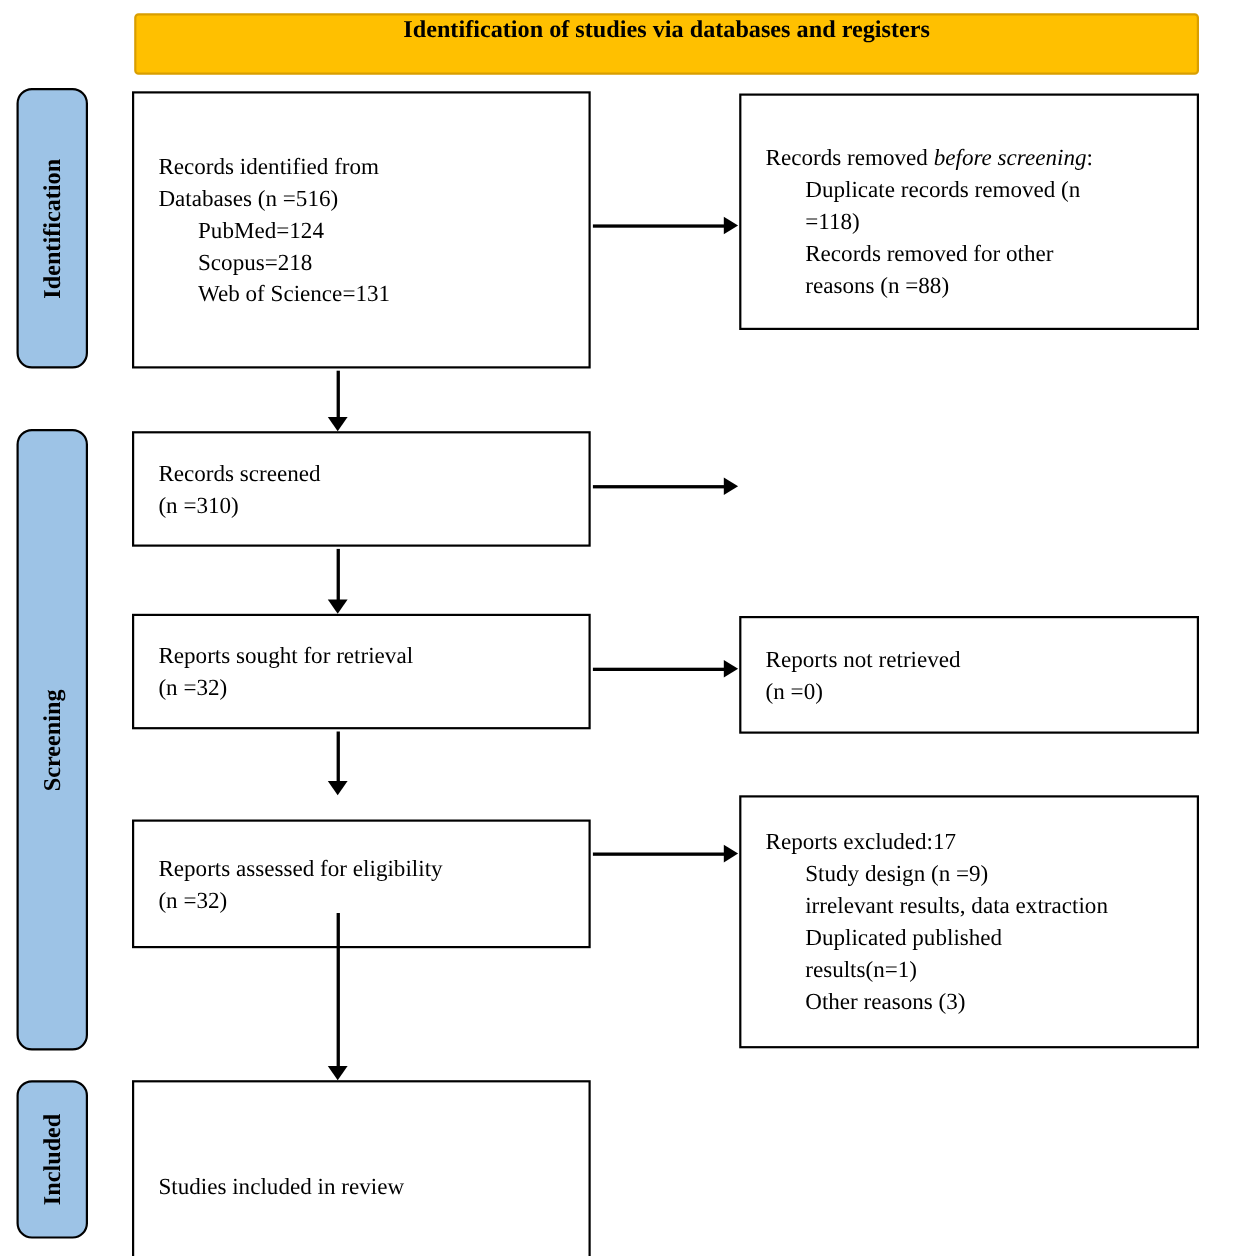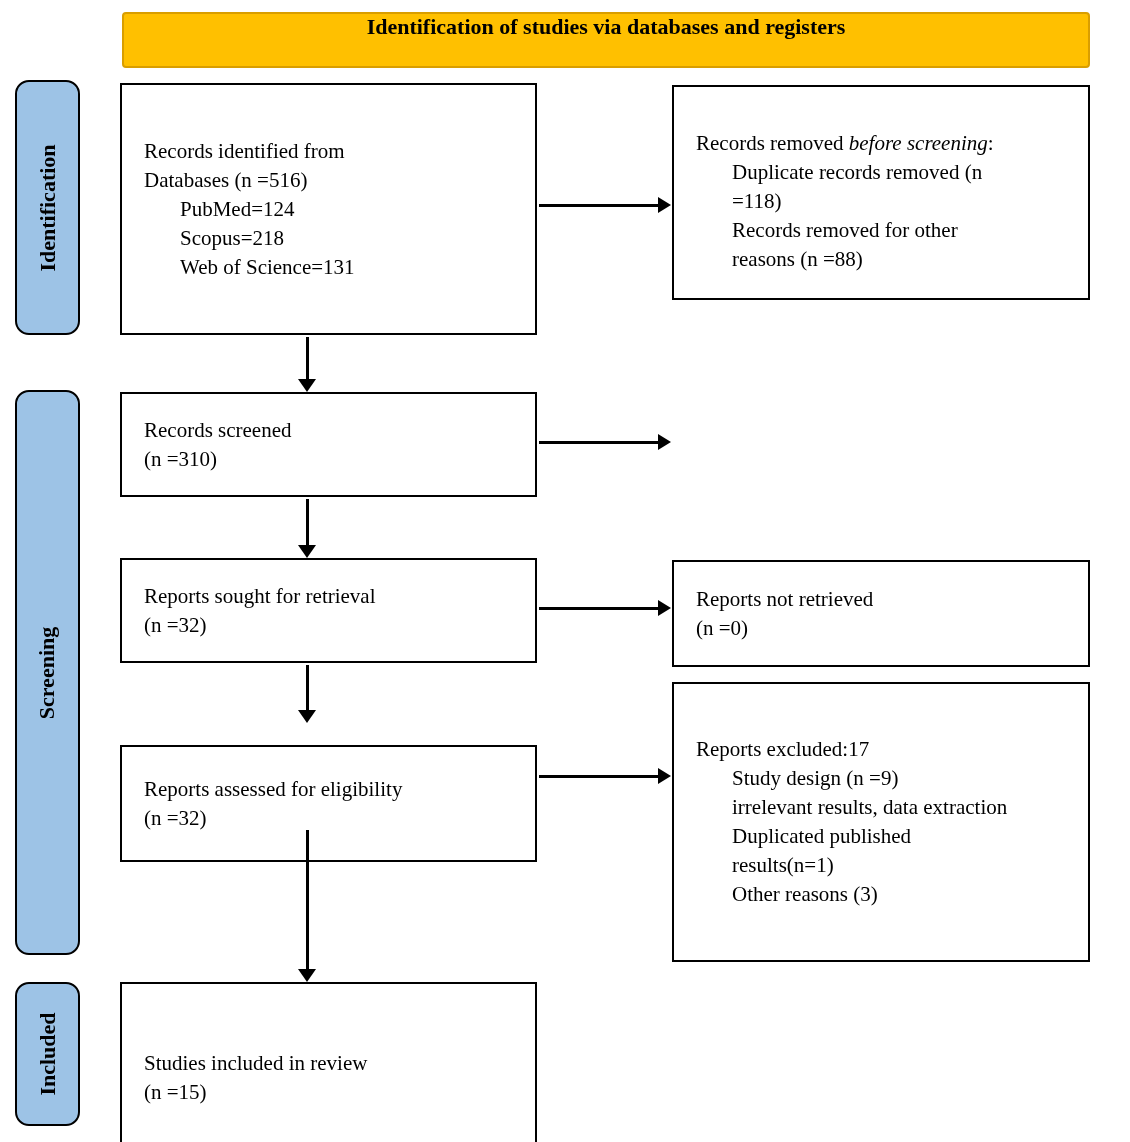--- a/index.html
+++ b/index.html
@@ -60,21 +60,21 @@
   }
   .col-left{left:120px;width:417px;}
   .col-right{left:672px;width:418px;}
   .b-identified{top:83px;height:252px;}
   .b-removed{top:85px;height:215px;padding-top:28px;}
   .b-screened{top:392px;height:105px;}
   .b-excluded{top:393px;height:104px;}
   .b-sought{top:558px;height:105px;}
   .b-notretrieved{top:560px;height:107px;font-family:Liberation Serif, serif;}
   .b-assessed{top:745px;height:117px;}
-  .b-reportsexcluded{top:682px;height:280px;}
+  .b-reportsexcluded{top:723px;height:230px;}
   .b-included{top:982px;height:192px;}
   .line{white-space:nowrap;}
   .indent{padding-left:36px;}
   
   .varrow{position:absolute;width:0;}
   .varrow .shaft{
     position:absolute;left:-1.5px;top:0;width:3px;background:#000;
   }
   .varrow .head{
     position:absolute;bottom:0;left:-9px;width:0;height:0;
@@ -166,21 +166,20 @@
     <div class="line">Reports excluded:17</div>
     <div class="line indent">Study design (n =9)</div>
     <div class="line indent">irrelevant results, data extraction</div>
     <div class="line indent">Duplicated published</div>
     <div class="line indent">results(n=1)</div>
     <div class="line indent">Other reasons (3)</div>
   </div>
 
   <div class="fbox col-left b-included">
     <div class="line">Studies included in review</div>
-    <div class="line">(n =15)</div>
   </div>
 
   <div class="varrow va1">
       <div class="shaft"></div>
       <div class="head"></div>
     </div>
   <div class="varrow va2">
       <div class="shaft"></div>
       <div class="head"></div>
     </div>

